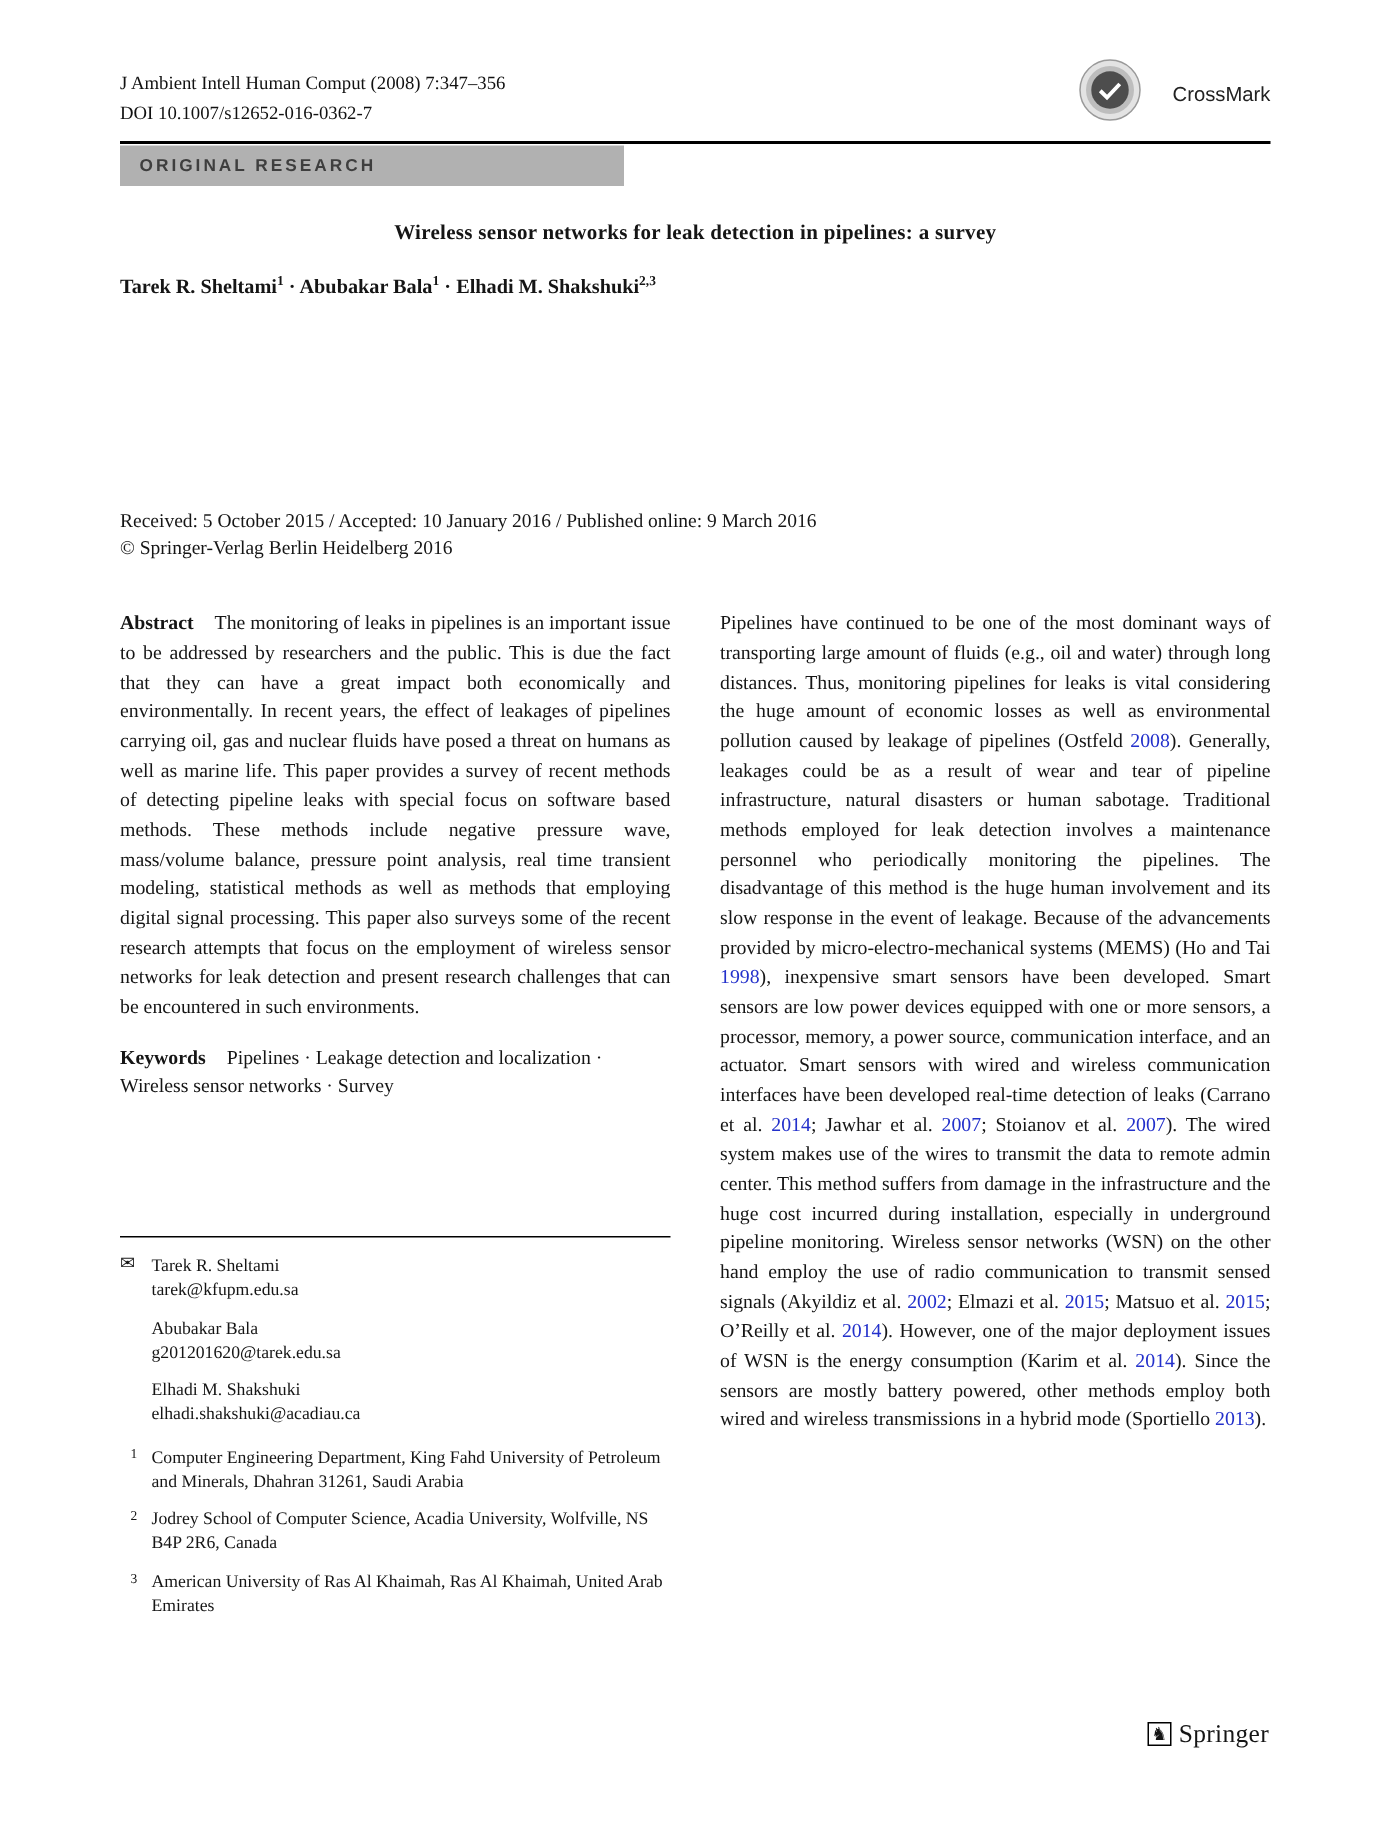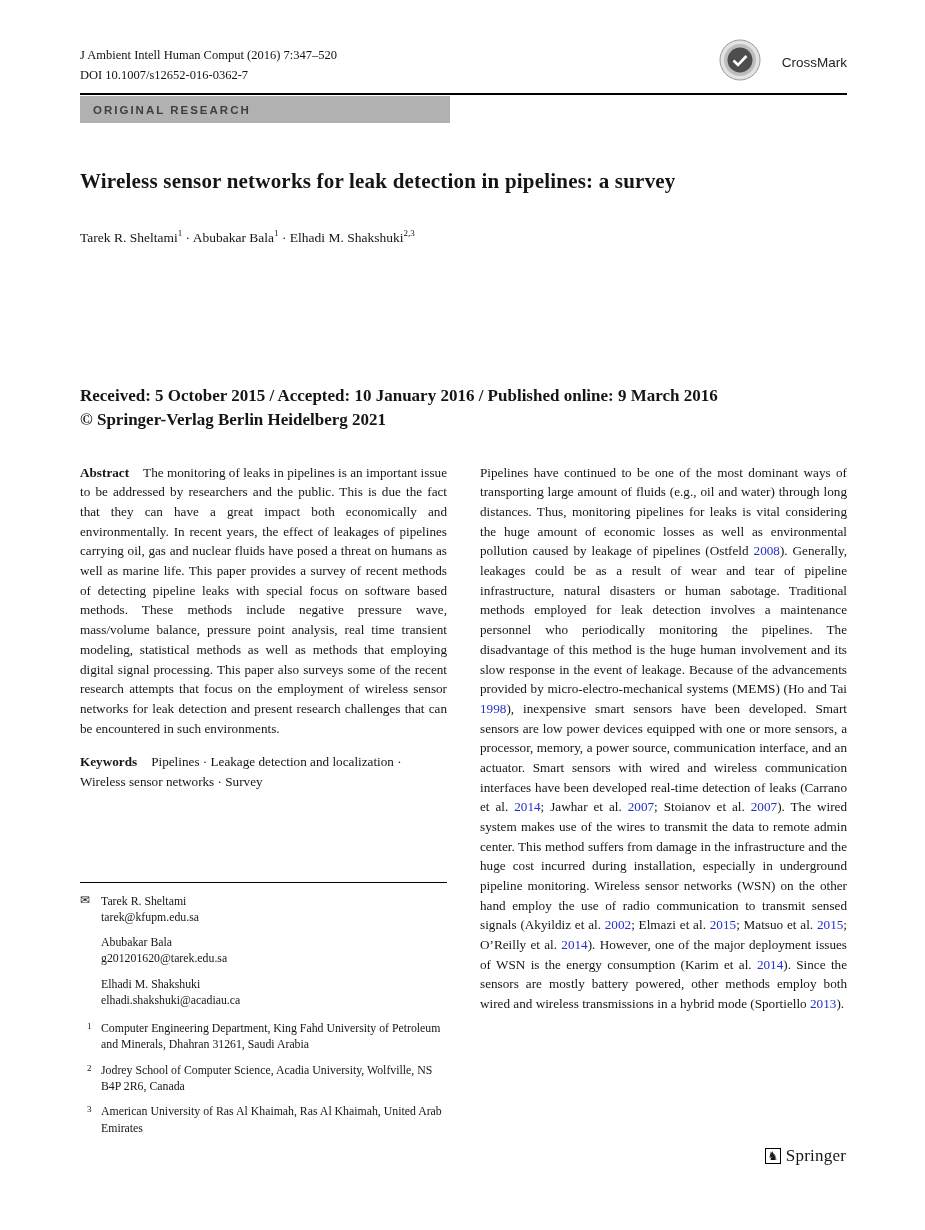--- a/index.html
+++ b/index.html
@@ -16,33 +16,33 @@
   .header-row { display: flex; justify-content: space-between; align-items: flex-start; }
   .journal-meta { font-size: 12.5px; line-height: 1.6; color: #111; }
   .crossmark {
     display: flex; align-items: center; gap: 21px;
     margin-top: -6px; cursor: pointer;
   }
   .crossmark-text { font-family: "Liberation Sans", sans-serif; font-size: 13.5px; color: #222; }
   .top-rule { border: none; border-top: 2px solid #000; margin-top: 8px; }
   .banner {
     margin-top: 1px;
-    width: 370px; height: 27px;
+    width: 336px; height: 27px;
     background: var(--banner-bg, #b1b1b1);
     color: var(--banner-text, #3e3e3e);
     font-family: "Liberation Sans", sans-serif;
     font-size: 11.5px; font-weight: bold; letter-spacing: 2px;
     display: flex; align-items: center; padding-left: 13px;
   }
   
-  .paper-title { margin-top: 46px; font-size: 21px; font-weight: bold; letter-spacing: 0.2px; }
-  .authors-line { margin-top: 34px; font-size: 13.5px; font-weight: normal; }
+  .paper-title { margin-top: 24px; font-size: 14px; font-weight: bold; letter-spacing: 0.2px; text-align: center; }
+  .authors-line { margin-top: 18px; font-size: 13.5px; font-weight: bold; }
   .authors-line sup { font-size: 9px; }
   
-  .dates-block { margin-top: 138px; font-size: 17px; line-height: 1.45; font-weight: bold; }
+  .dates-block { margin-top: 138px; font-size: 13px; line-height: 1.45; }
   
   .columns { display: flex; gap: 33px; margin-top: 30px; min-height: 682px; }
   .col { width: 367px; font-size: 13.2px; line-height: 1.49; text-align: justify; }
   .col-left { display: flex; flex-direction: column; }
   .runin { margin-right: 14px; }
   .keywords { margin-top: 14px; text-align: left; }
   
   .footnotes { margin-top: auto; border-top: 1px solid #000; padding-top: 10px;
                font-size: 11.8px; line-height: 1.38; text-align: left; }
   .corr-entry { position: relative; padding-left: 21px; margin-bottom: 9px; }
@@ -66,21 +66,21 @@
   }
   .springer-text { font-size: 17px; letter-spacing: 0.2px; }
 </style>
 </head>
 <body>
 
 <div class="page">
 
   <div class="header-row">
     <div class="journal-meta">
-      <div>J Ambient Intell Human Comput (2016) 7:347–520</div>
+      <div>J Ambient Intell Human Comput (2008) 7:347–356</div>
       <div>DOI 10.1007/s12652-016-0362-7</div>
     </div>
     <div class="crossmark">
       <span>
         <svg width="42" height="42" viewBox="0 0 42 42">
           <circle cx="21" cy="21" r="20" fill="#e3e3e3" stroke="#9a9a9a" stroke-width="1"></circle>
           <circle cx="21" cy="21" r="16" fill="#bdbdbd"></circle>
           <circle cx="21" cy="21" r="12.5" fill="#4d4d4d"></circle>
           <path d="M14.5 21.5 l4.5 4.5 l8.5 -9" stroke="#ffffff" stroke-width="2.6" fill="none"></path>
         </svg>
@@ -91,21 +91,21 @@
 
   <hr class="top-rule">
 
   <div class="banner">ORIGINAL RESEARCH</div>
 
   <h1 class="paper-title">Wireless sensor networks for leak detection in pipelines: a survey</h1>
   <div class="authors-line"><span>Tarek R. Sheltami</span><sup>1</sup><span> · </span><span>Abubakar Bala</span><sup>1</sup><span> · </span><span>Elhadi M. Shakshuki</span><sup>2,3</sup></div>
 
   <div class="dates-block">
     <div>Received: 5 October 2015 / Accepted: 10 January 2016 / Published online: 9 March 2016</div>
-    <div>© Springer-Verlag Berlin Heidelberg 2021</div>
+    <div>© Springer-Verlag Berlin Heidelberg 2016</div>
   </div>
 
   <div class="columns">
 
     <div class="col col-left">
       <p class="abstract"><b class="runin">Abstract</b><span>The monitoring of leaks in pipelines is an important issue to be addressed by researchers and the public. This is due the fact that they can have a great impact both economically and environmentally. In recent years, the effect of leakages of pipelines carrying oil, gas and nuclear fluids have posed a threat on humans as well as marine life. This paper provides a survey of recent methods of detecting pipeline leaks with special focus on software based methods. These methods include negative pressure wave, mass/volume balance, pressure point analysis, real time transient modeling, statistical methods as well as methods that employing digital signal processing. This paper also surveys some of the recent research attempts that focus on the employment of wireless sensor networks for leak detection and present research challenges that can be encountered in such environments.</span></p>
 
       <p class="keywords"><b class="runin">Keywords</b><span>Pipelines · Leakage detection and localization · Wireless sensor networks · Survey</span></p>
 
       <div class="footnotes">

